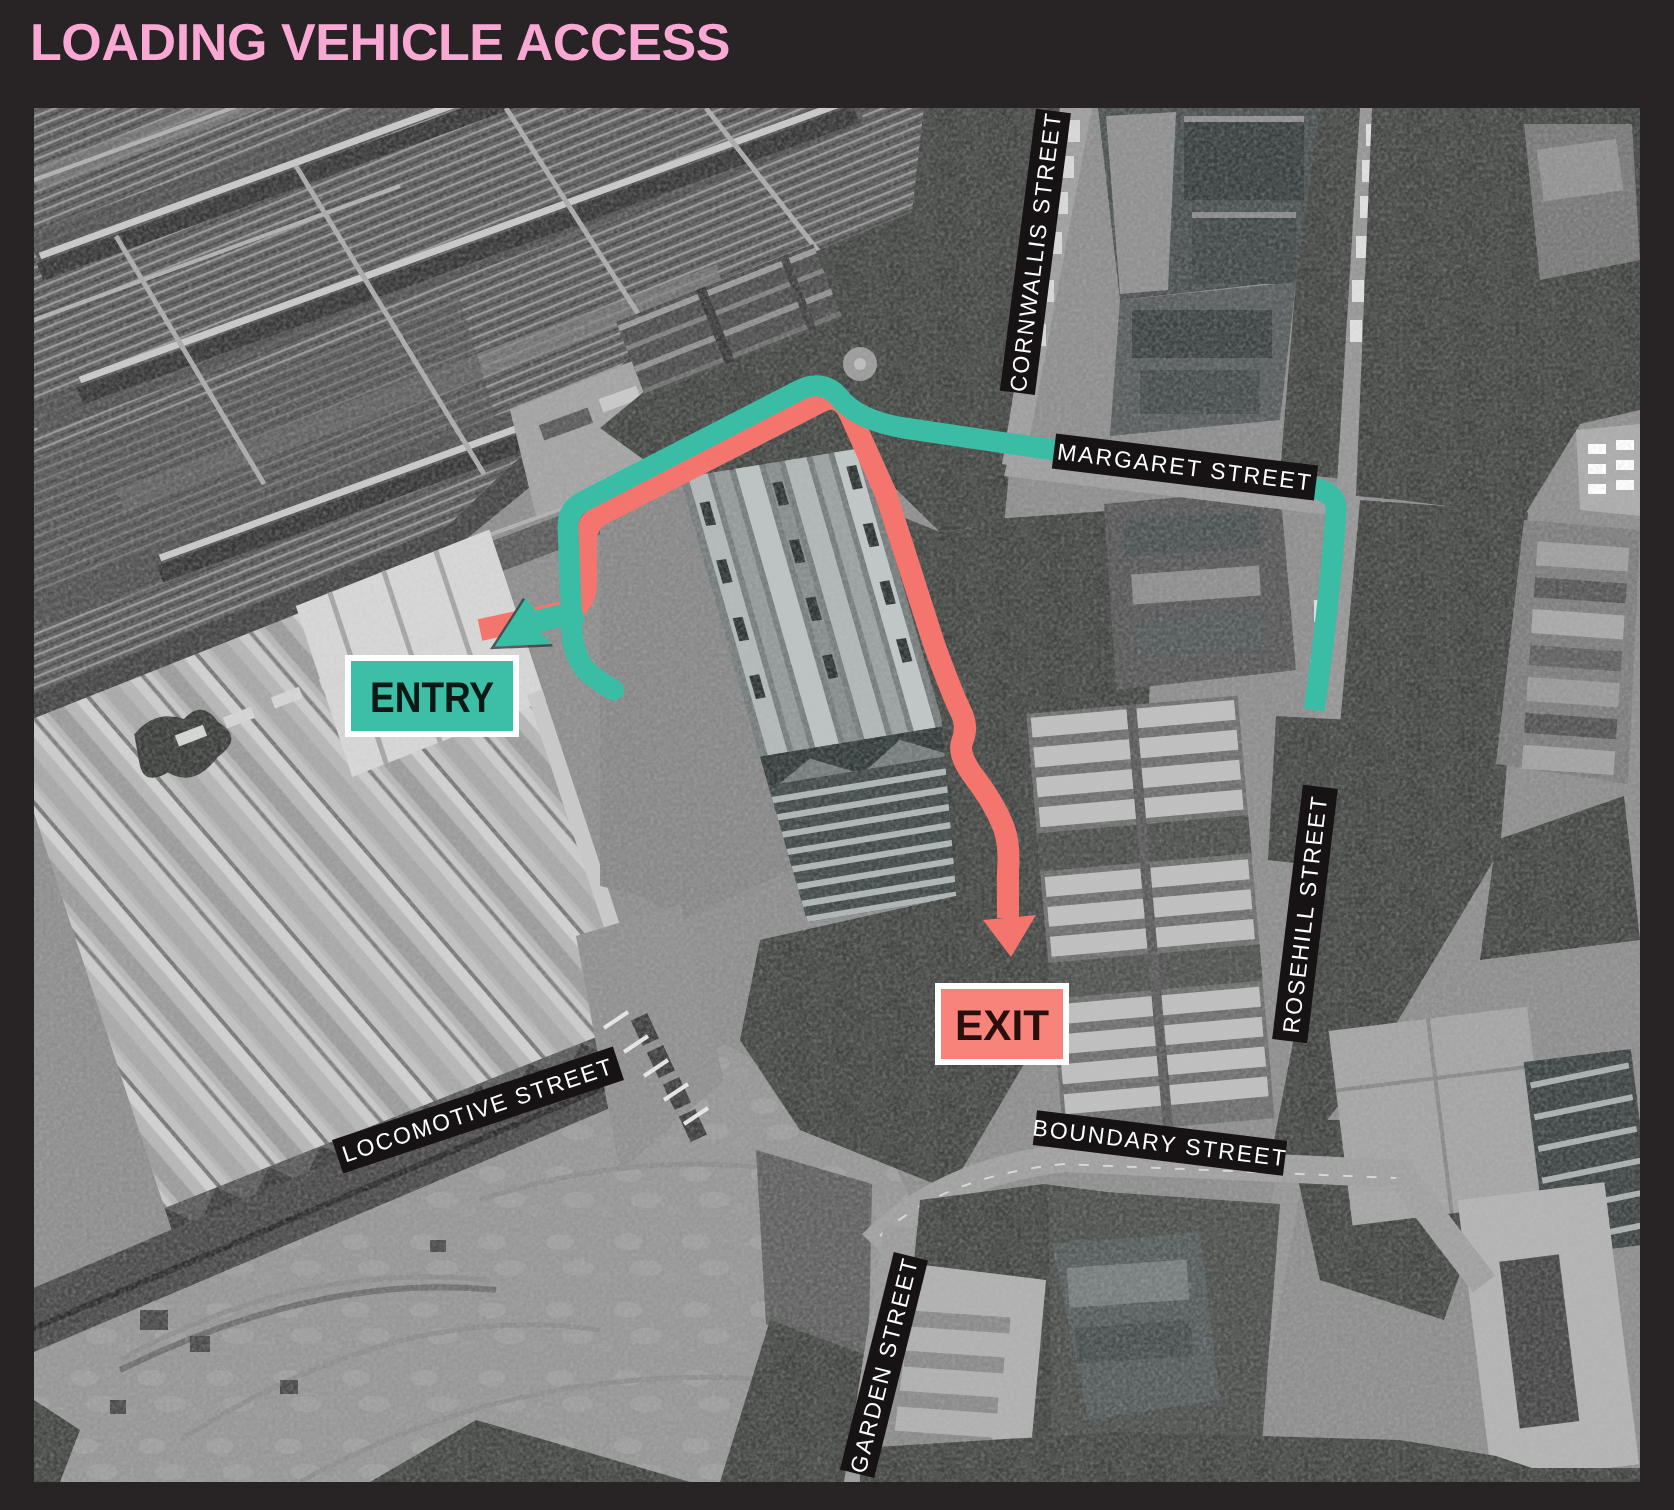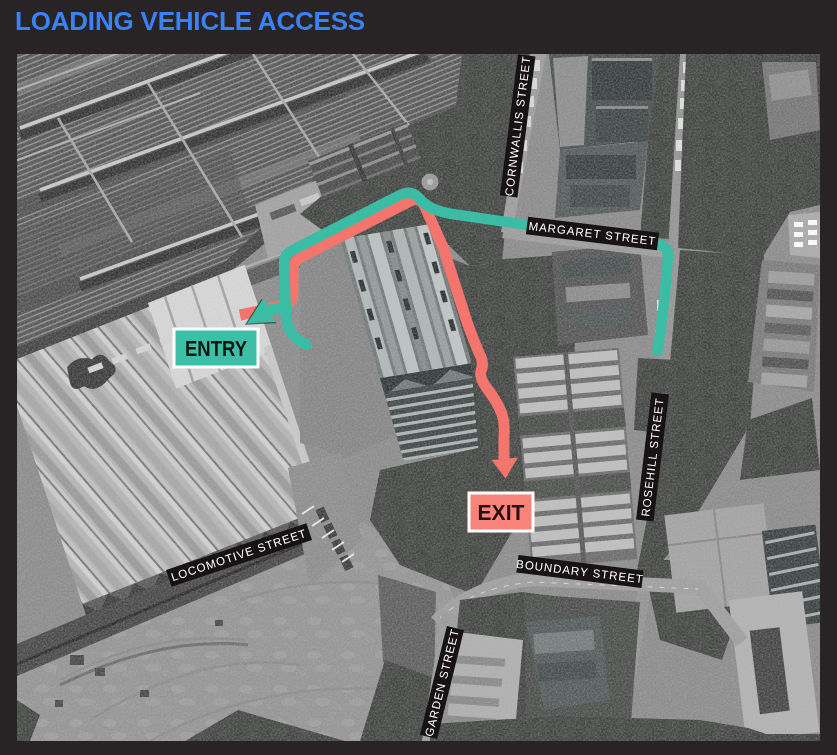--- a/index.html
+++ b/index.html
@@ -1,16 +1,16 @@
 <!DOCTYPE html>
 <html><head>
 <meta charset="utf-8">
 <style>
 html,body{margin:0;padding:0;width:837px;height:755px;background:#282324;overflow:hidden;font-family:"Liberation Sans",sans-serif;}
-#title{position:absolute;left:15px;top:6px;color:#3b82f6;font-size:26px;font-weight:bold;letter-spacing:-0.2px;}
+#title{position:absolute;left:15px;top:6px;color:#f9a8d4;font-size:26px;font-weight:bold;letter-spacing:-0.2px;}
 #map{position:absolute;left:17px;top:54px;}
 </style>
 </head>
 <body>
 
 <div id="title">LOADING VEHICLE ACCESS</div>
 
 <svg id="map" width="803" height="687" viewBox="17 54 803 687">
 <defs>
 <pattern id="rails" width="5" height="5" patternUnits="userSpaceOnUse" patternTransform="rotate(-22)">

